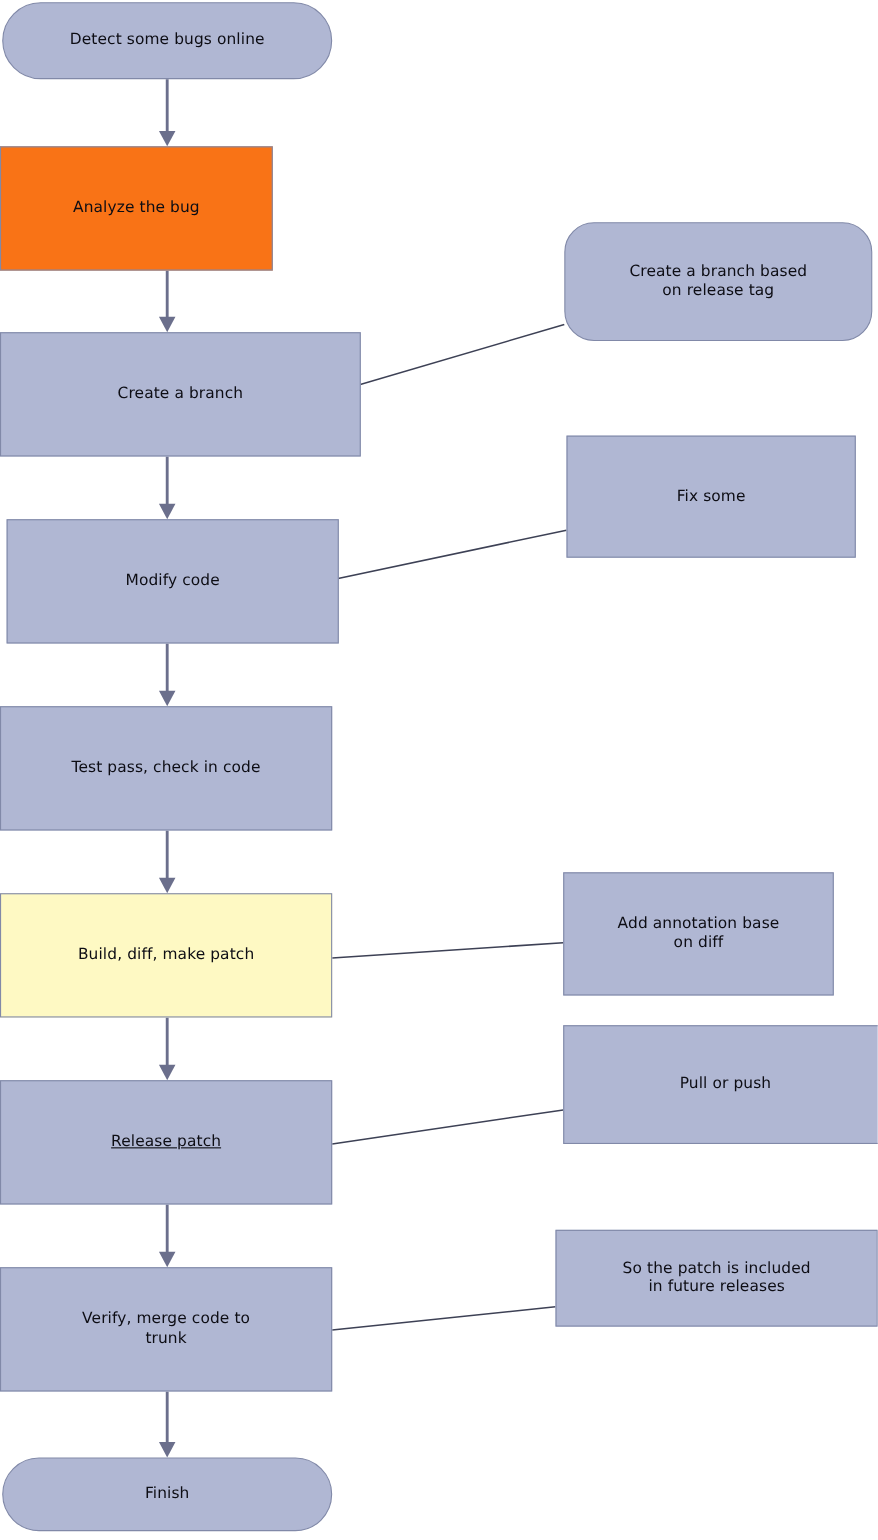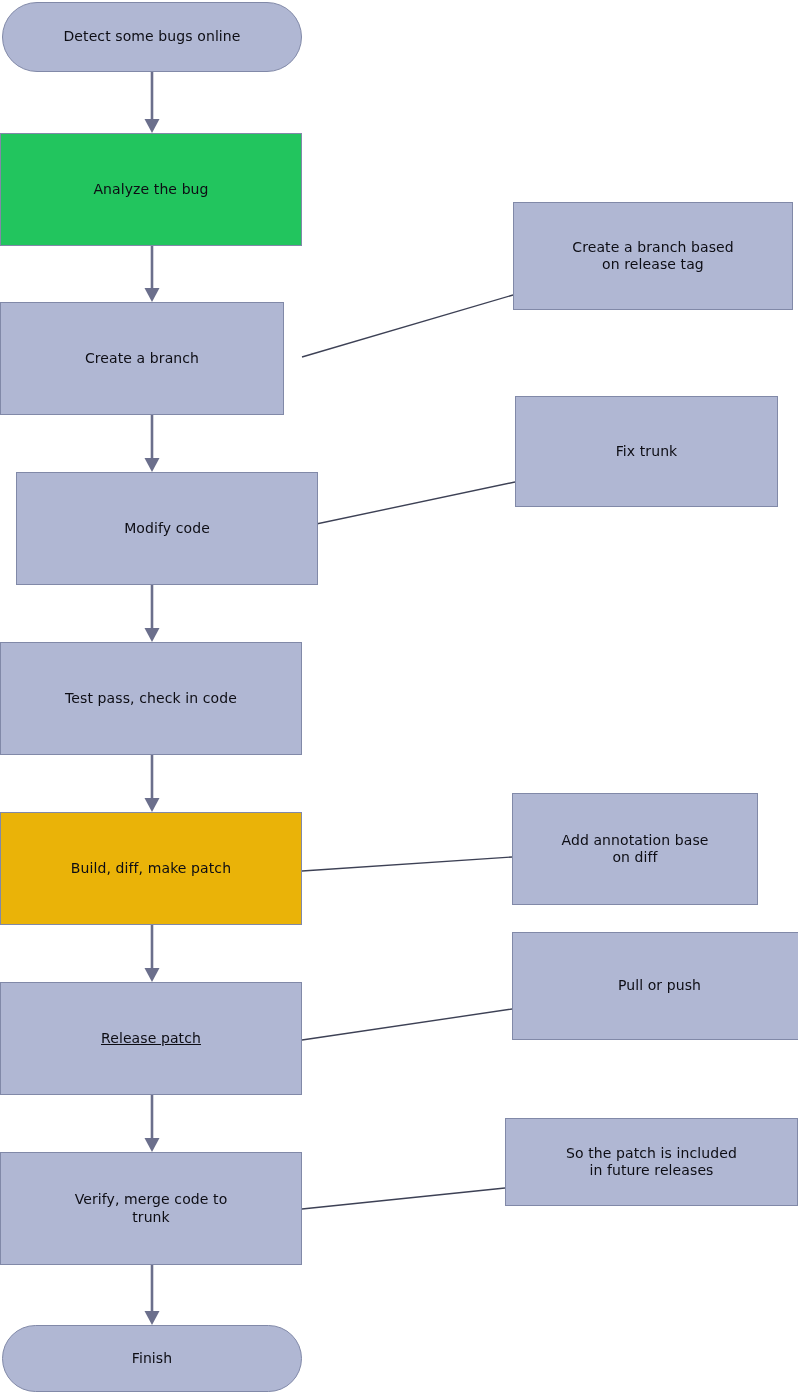--- a/index.html
+++ b/index.html
@@ -91,51 +91,51 @@
       <line x1="302" y1="357" x2="513" y2="295" stroke="#3d4155" stroke-width="1.4"></line>
       <line x1="302" y1="527" x2="515" y2="482" stroke="#3d4155" stroke-width="1.4"></line>
       <line x1="302" y1="871" x2="512" y2="857" stroke="#3d4155" stroke-width="1.4"></line>
       <line x1="302" y1="1040" x2="512" y2="1009" stroke="#3d4155" stroke-width="1.4"></line>
       <line x1="302" y1="1209" x2="505" y2="1188" stroke="#3d4155" stroke-width="1.4"></line>
     </svg>
   <div id="nodes-layer">
       <div class="node terminator terminator" style="left: 2px; top: 2px; width: 300px; height: 70px; background: rgb(176, 183, 211); border-color: rgb(129, 137, 168); color: rgb(13, 13, 20);">
         <span class="label">Detect some bugs online</span>
       </div>
-      <div class="node process" style="left: 0px; top: 133px; width: 302px; height: 113px; background: #22c55e; border-color: rgb(129, 137, 168); color: rgb(13, 13, 20);">
+      <div class="node process" style="left: 0px; top: 133px; width: 248px; height: 113px; background: #f97316; border-color: rgb(129, 137, 168); color: rgb(13, 13, 20);">
         <span class="label">Analyze the bug</span>
       </div>
-      <div class="node process" style="left: 0px; top: 302px; width: 284px; height: 113px; background: rgb(176, 183, 211); border-color: rgb(129, 137, 168); color: rgb(13, 13, 20);">
+      <div class="node process" style="left: 0px; top: 302px; width: 328px; height: 113px; background: rgb(176, 183, 211); border-color: rgb(129, 137, 168); color: rgb(13, 13, 20);">
         <span class="label">Create a branch</span>
       </div>
-      <div class="node process" style="left: 16px; top: 472px; width: 302px; height: 113px; background: rgb(176, 183, 211); border-color: rgb(129, 137, 168); color: rgb(13, 13, 20);">
+      <div class="node process" style="left: 6px; top: 472px; width: 302px; height: 113px; background: rgb(176, 183, 211); border-color: rgb(129, 137, 168); color: rgb(13, 13, 20);">
         <span class="label">Modify code</span>
       </div>
       <div class="node process" style="left: 0px; top: 642px; width: 302px; height: 113px; background: rgb(176, 183, 211); border-color: rgb(129, 137, 168); color: rgb(13, 13, 20);">
         <span class="label">Test pass, check in code</span>
       </div>
-      <div class="node process" style="left: 0px; top: 812px; width: 302px; height: 113px; background: #eab308; border-color: rgb(129, 137, 168); color: rgb(13, 13, 20);">
+      <div class="node process" style="left: 0px; top: 812px; width: 302px; height: 113px; background: #fef9c3; border-color: rgb(129, 137, 168); color: rgb(13, 13, 20);">
         <span class="label">Build, diff, make patch</span>
       </div>
       <div class="node process" style="left: 0px; top: 982px; width: 302px; height: 113px; background: rgb(176, 183, 211); border-color: rgb(129, 137, 168); color: rgb(13, 13, 20); text-decoration: underline;">
         <span class="label">Release patch</span>
       </div>
       <div class="node process" style="left: 0px; top: 1152px; width: 302px; height: 113px; background: rgb(176, 183, 211); border-color: rgb(129, 137, 168); color: rgb(13, 13, 20);">
         <span class="label">Verify,  merge code to
 trunk</span>
       </div>
       <div class="node terminator terminator" style="left: 2px; top: 1325px; width: 300px; height: 67px; background: rgb(176, 183, 211); border-color: rgb(129, 137, 168); color: rgb(13, 13, 20);">
         <span class="label">Finish</span>
       </div>
-      <div class="node note" style="left: 513px; top: 202px; width: 280px; height: 108px; background: rgb(176, 183, 211); border-color: rgb(129, 137, 168); color: rgb(13, 13, 20);">
+      <div class="node note" style="left: 513px; top: 202px; width: 280px; height: 108px; background: rgb(176, 183, 211); border-color: rgb(129, 137, 168); color: rgb(13, 13, 20); border-radius: 27px;">
         <span class="label">Create a branch based
 on release tag</span>
       </div>
       <div class="node note" style="left: 515px; top: 396px; width: 263px; height: 111px; background: rgb(176, 183, 211); border-color: rgb(129, 137, 168); color: rgb(13, 13, 20);">
-        <span class="label">Fix trunk</span>
+        <span class="label">Fix some</span>
       </div>
       <div class="node note" style="left: 512px; top: 793px; width: 246px; height: 112px; background: rgb(176, 183, 211); border-color: rgb(129, 137, 168); color: rgb(13, 13, 20);">
         <span class="label">Add annotation base
 on diff</span>
       </div>
       <div class="node note" style="left: 512px; top: 932px; width: 295px; height: 108px; background: rgb(176, 183, 211); border-color: rgb(129, 137, 168); color: rgb(13, 13, 20);">
         <span class="label">Pull or push</span>
       </div>
       <div class="node note" style="left: 505px; top: 1118px; width: 293px; height: 88px; background: rgb(176, 183, 211); border-color: rgb(129, 137, 168); color: rgb(13, 13, 20);">
         <span class="label">So the patch is included

